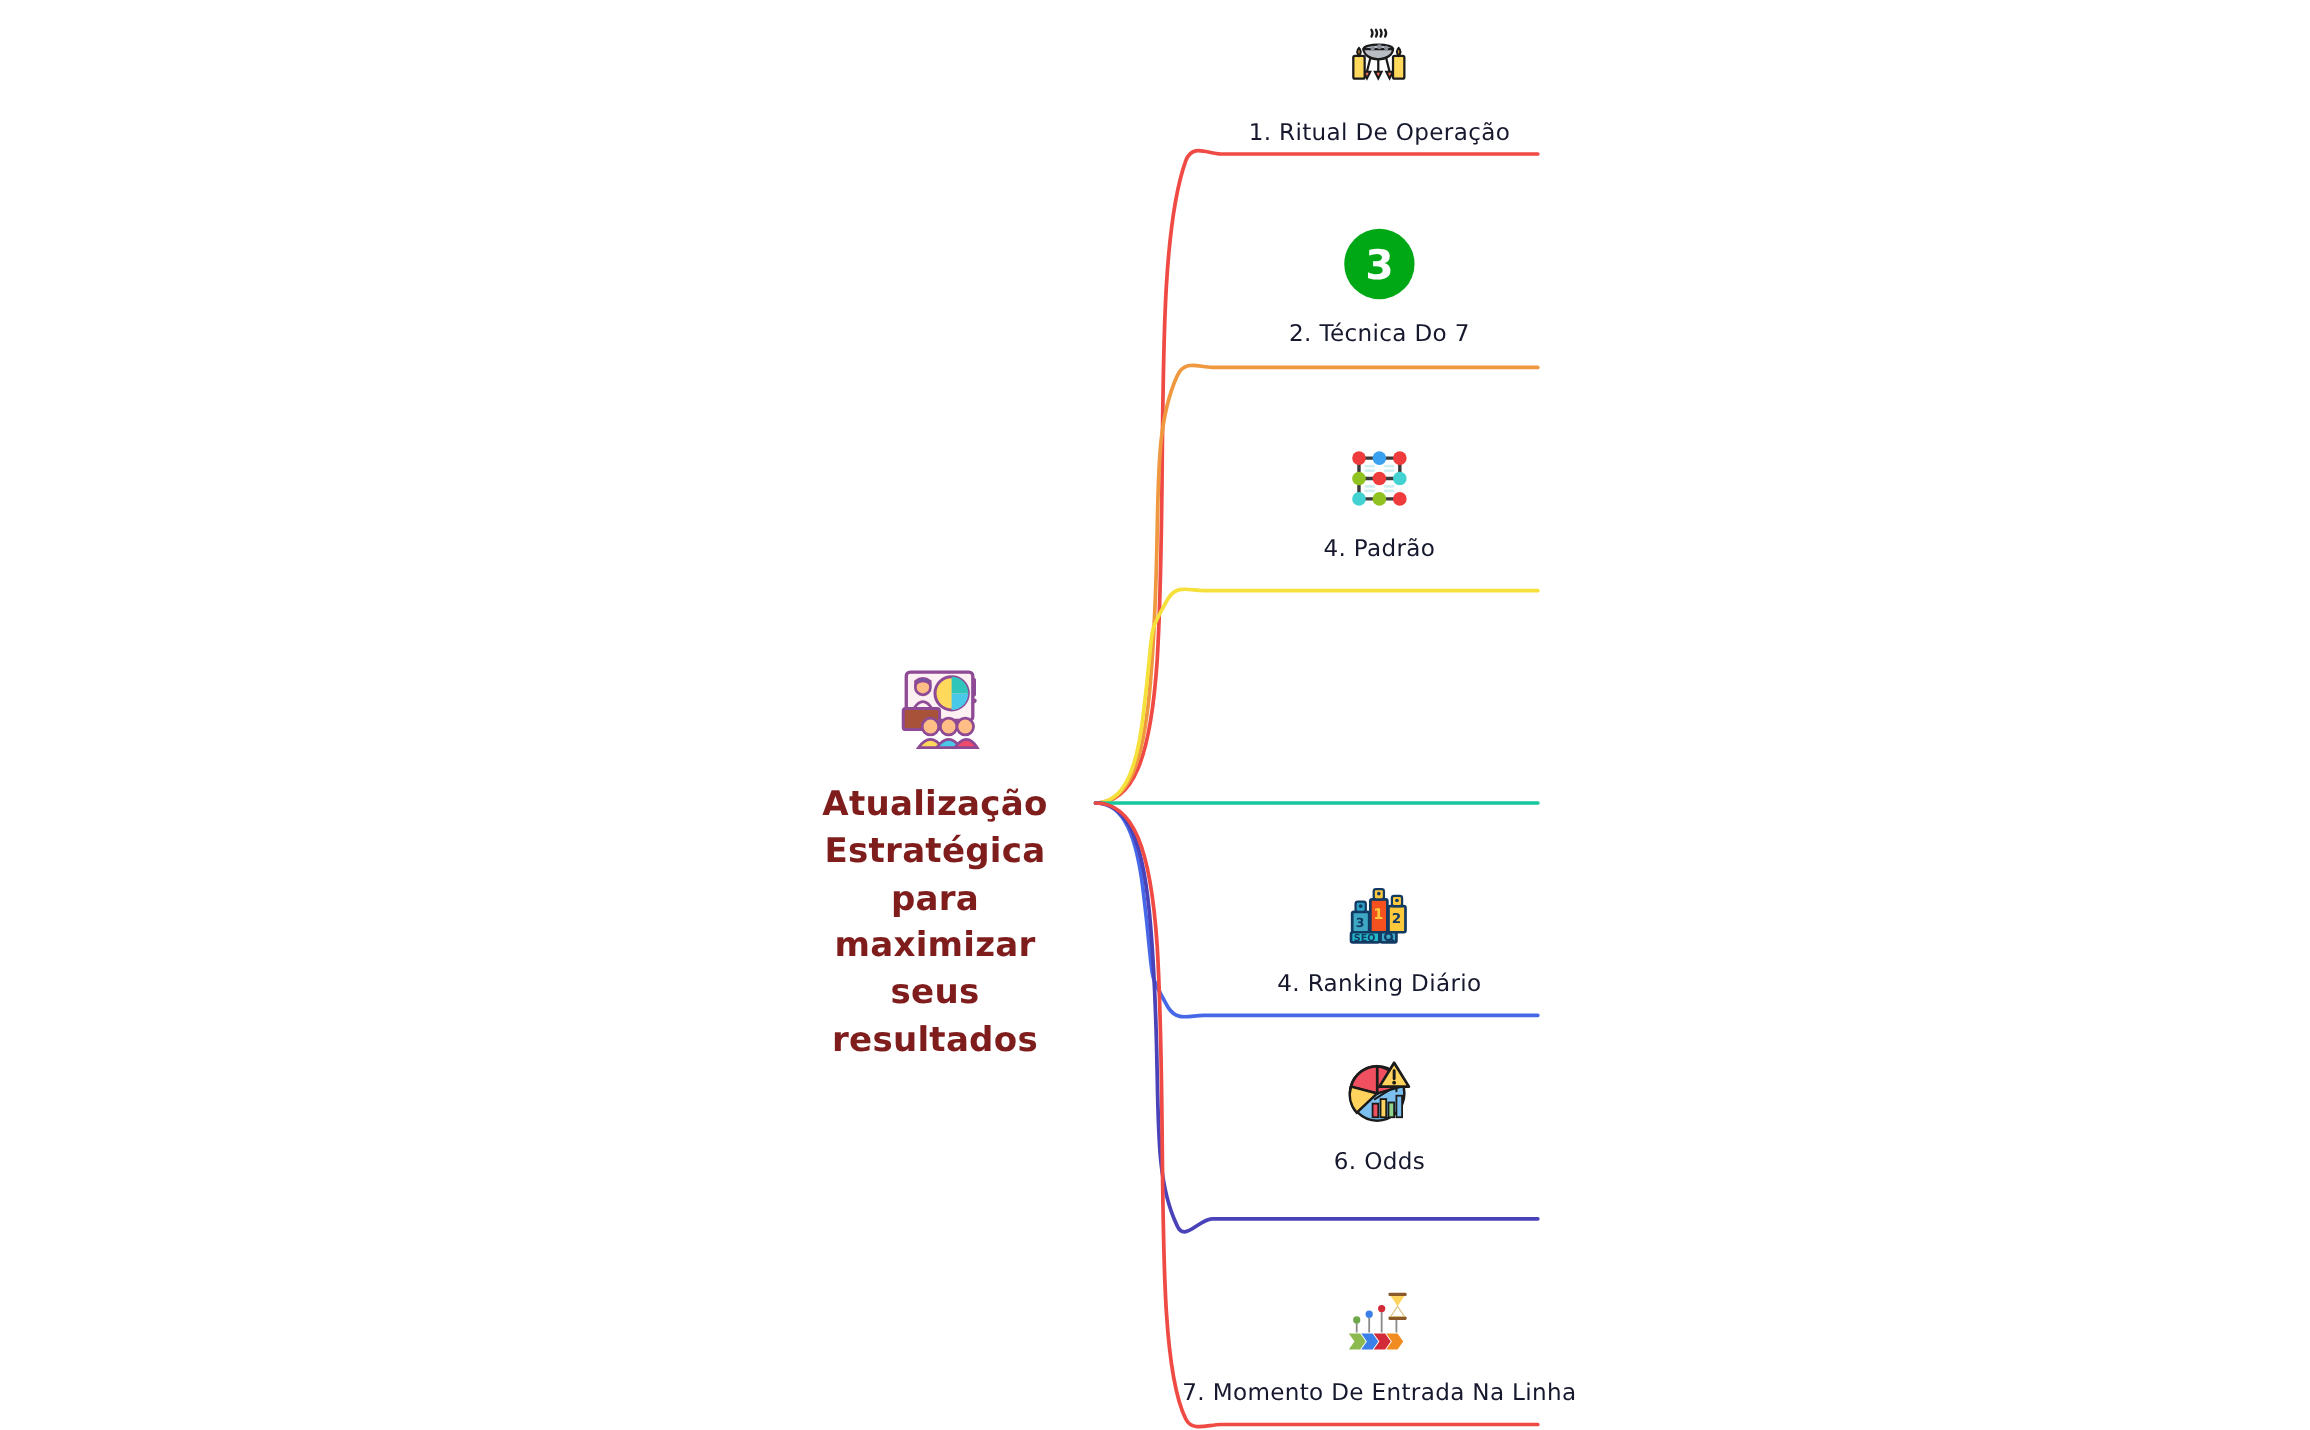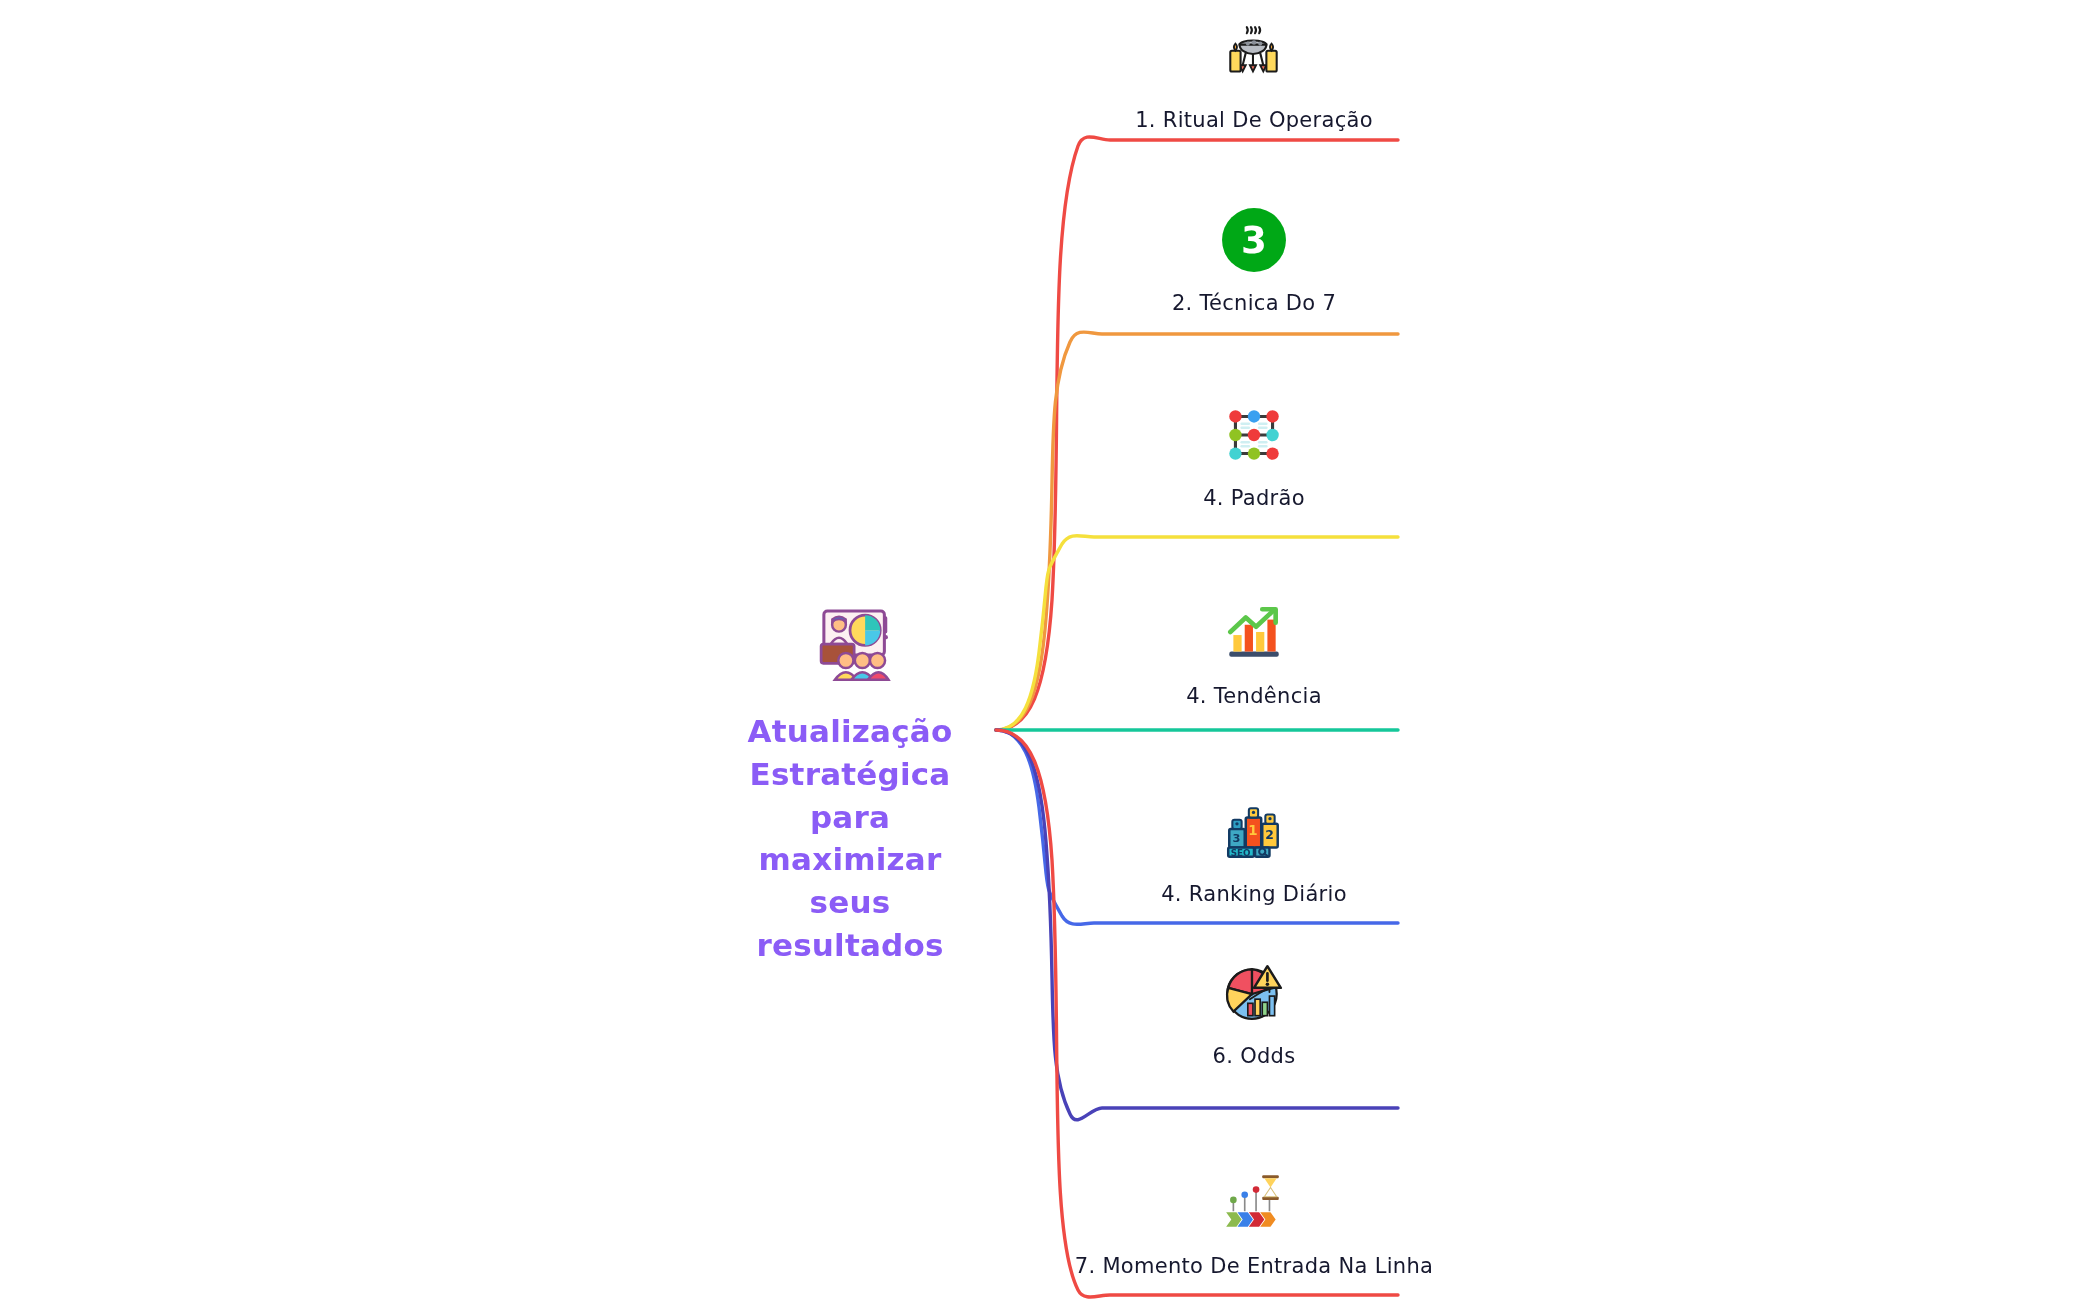--- a/index.html
+++ b/index.html
@@ -45,21 +45,21 @@
   }
   #central-node .central-icon {
     width: 88px;
     height: 88px;
     margin-bottom: 22px;
   }
   #central-node .central-title {
     font-size: 31px;
     line-height: 1.38;
     font-weight: bold;
-    color: #8b5cf6;
+    color: #7f1d1d;
     text-align: center;
     letter-spacing: 0.2px;
     max-width: 250px;
   }
 
   
   .branch-node {
     position: absolute;
     display: flex;
     flex-direction: column;
@@ -194,34 +194,20 @@
         <circle cx="32" cy="32" r="6" fill="#ef3b3b"></circle>
         <circle cx="50" cy="32" r="6" fill="#42d2d2"></circle>
         <circle cx="14" cy="50" r="6" fill="#42d2d2"></circle>
         <circle cx="32" cy="50" r="6" fill="#90c322"></circle>
         <circle cx="50" cy="50" r="6" fill="#ef3b3b"></circle>
       </svg>
     </span>
     <div class="branch-label">4. Padrão</div>
   </div>
 
-  <div class="branch-node" style="left:1254px; top:600px;">
-    <span class="branch-icon">
-      <svg viewBox="0 0 64 64" width="66" height="66">
-        <rect x="8" y="50" width="48" height="5" rx="2" fill="#3b4d6b"></rect>
-        <rect x="12" y="34" width="8" height="16" fill="#ffc93c"></rect>
-        <rect x="23" y="24" width="8" height="26" fill="#f4511e"></rect>
-        <rect x="34" y="31" width="8" height="19" fill="#ffc93c"></rect>
-        <rect x="45" y="19" width="8" height="31" fill="#f4511e"></rect>
-        <path d="M9,31 L24,17 L34,26 L51,10" fill="none" stroke="#5cc74a" stroke-width="4.5" stroke-linecap="round" stroke-linejoin="round"></path>
-        <path d="M40,9 L53,9 L53,22" fill="none" stroke="#5cc74a" stroke-width="4.5" stroke-linecap="round" stroke-linejoin="round"></path>
-      </svg>
-    </span>
-    <div class="branch-label">4. Tendência</div>
-  </div>
 
   <div class="branch-node" style="left:1254px; top:798px;">
     <span class="branch-icon">
       <svg viewBox="0 0 64 64" width="66" height="66">
         <g stroke="#123a63" stroke-width="2.4">
           <rect x="8" y="30" width="15" height="18" rx="1.5" fill="#3ea8c4"></rect>
           <rect x="24" y="19" width="15" height="29" rx="1.5" fill="#f4511e"></rect>
           <rect x="40" y="25" width="15" height="23" rx="1.5" fill="#ffc93c"></rect>
           <rect x="7" y="48" width="25" height="9" rx="1.5" fill="#23b8c9"></rect>
           <rect x="33" y="48" width="14" height="9" rx="1.5" fill="#3ea8c4"></rect>

